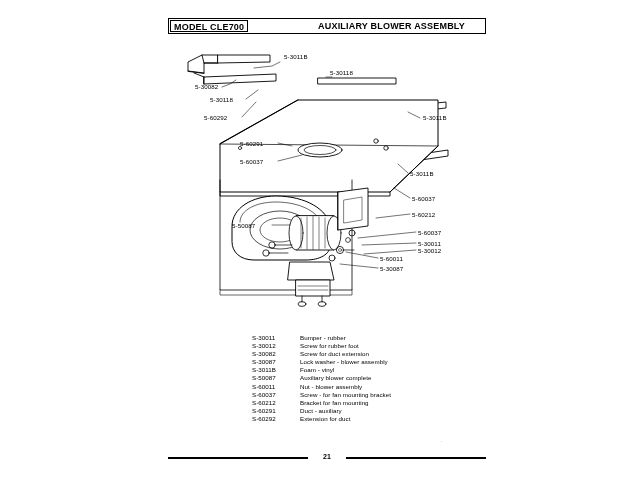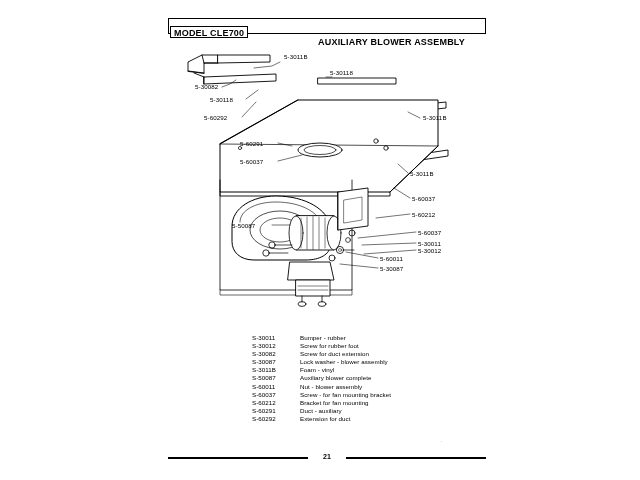--- a/index.html
+++ b/index.html
@@ -40,26 +40,25 @@
     height: 12px;
     padding: 0 3px;
     border: 1.2px solid #000;
     box-sizing: border-box;
     font-size: 9px;
     font-weight: bold;
     line-height: 12px;
     letter-spacing: .2px;
     background: #fff;
     white-space: nowrap;
-    margin-top: 6px;
   }
   .header-title {
     position: absolute;
     left: 300px;
-    top: 36px;
+    top: 20px;
     width: 183px;
     height: 12px;
     font-size: 9px;
     font-weight: bold;
     line-height: 12px;
     text-align: center;
     letter-spacing: .2px;
     white-space: nowrap;
   }
 

